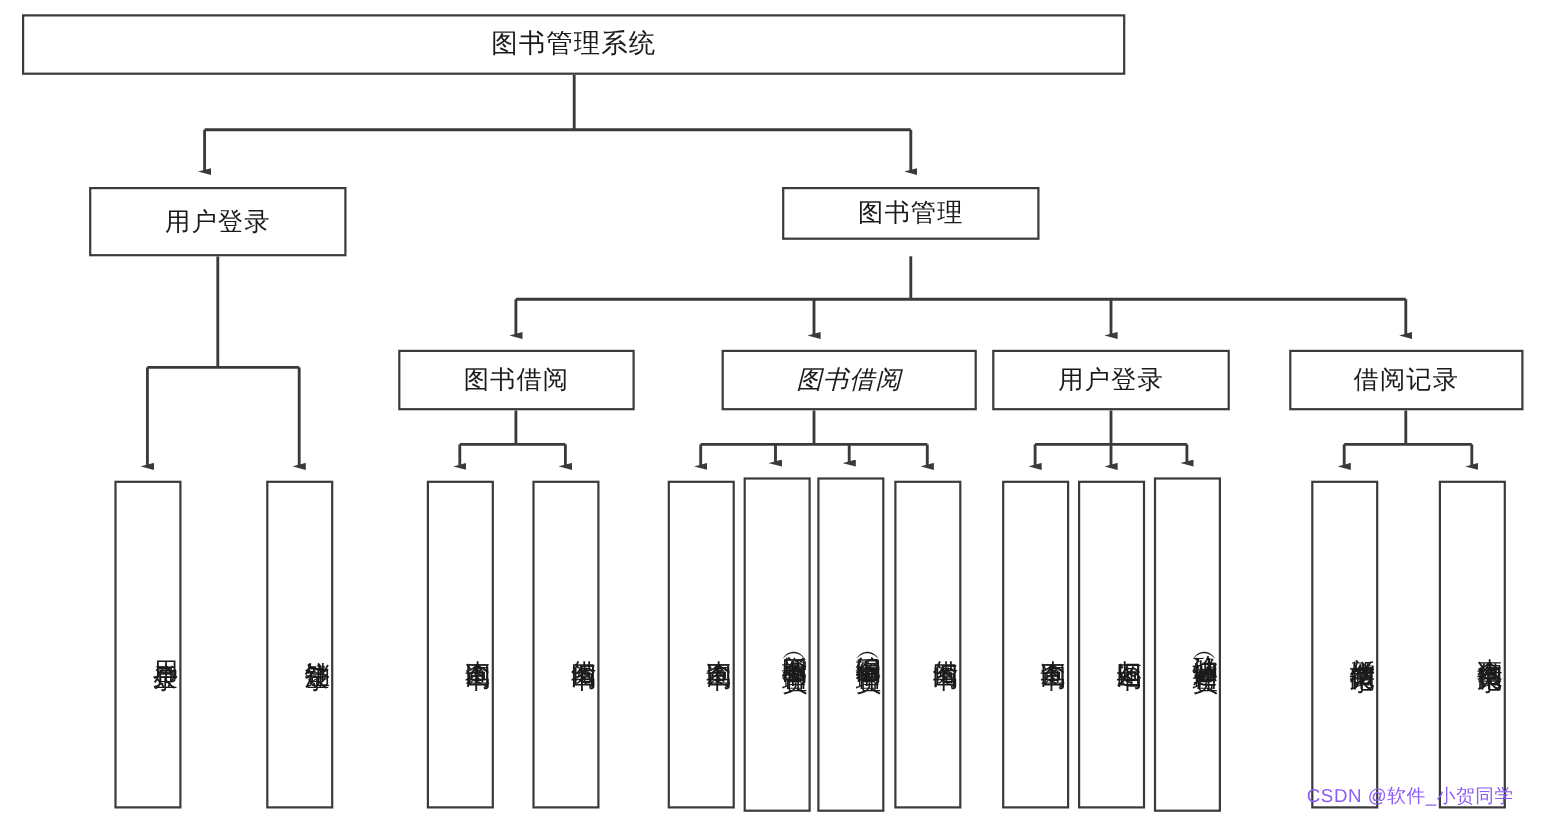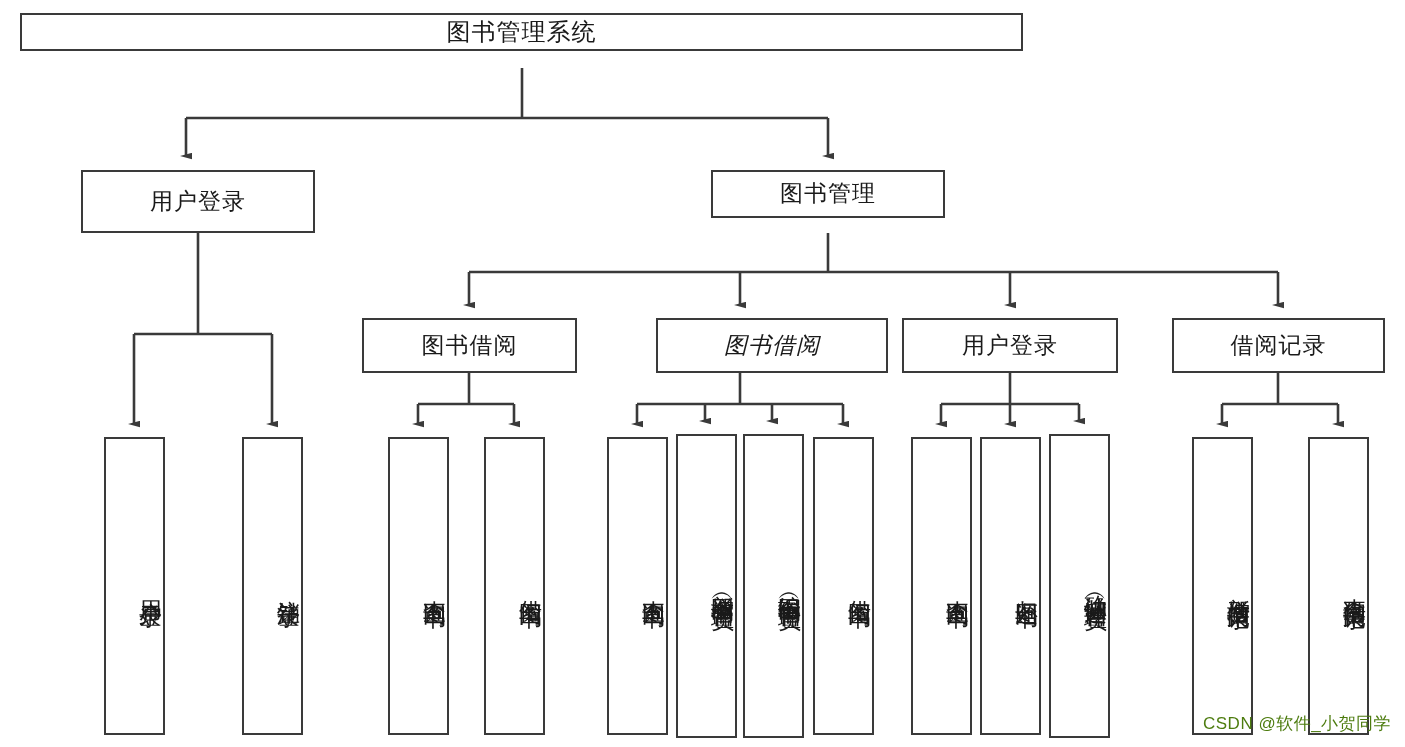--- a/index.html
+++ b/index.html
@@ -53,24 +53,23 @@
     justify-content: center;
   }
   .node-title {
     font-size: 24px;
   }
   #watermark {
     position: absolute;
     left: 1188px;
     top: 712px;
     font-size: 17px;
-    color: #4d7c0f;
+    color: #8b5cf6;
     white-space: nowrap;
     letter-spacing: 0.5px;
-    margin-left: 15px;
   }
 </style>
 </head>
 <body>
 
 <div id="diagram-root">
 
   <svg id="edge-layer" viewBox="0 0 1405 747" width="1405" height="747" xmlns="http://www.w3.org/2000/svg">
     <defs>
       <marker id="arrowhead" markerWidth="10" markerHeight="12" refX="3.2" refY="6" orient="auto" markerUnits="userSpaceOnUse">
@@ -114,21 +113,21 @@
       <path d="M 1010 404 L 1010 424" marker-end="url(#arrowhead)"></path>
       <path d="M 1079 404 L 1079 421" marker-end="url(#arrowhead)"></path>
 
       <path d="M 1278 373 L 1278 404"></path>
       <path d="M 1222 404 L 1338 404"></path>
       <path d="M 1222 404 L 1222 424" marker-end="url(#arrowhead)"></path>
       <path d="M 1338 404 L 1338 424" marker-end="url(#arrowhead)"></path>
     </g>
   </svg>
 
-  <div class="node node-h node-title" style="left:20px; top:13px; width:1003px; height:38px;">
+  <div class="node node-h node-title" style="left:20px; top:13px; width:1003px; height:55px;">
     <span>图书管理系统</span>
   </div>
 
   <div class="node node-h" style="left:81px; top:170px; width:234px; height:63px;">
     <span>用户登录</span>
   </div>
   <div class="node node-h" style="left:711px; top:170px; width:234px; height:48px;">
     <span>图书管理</span>
   </div>
 

